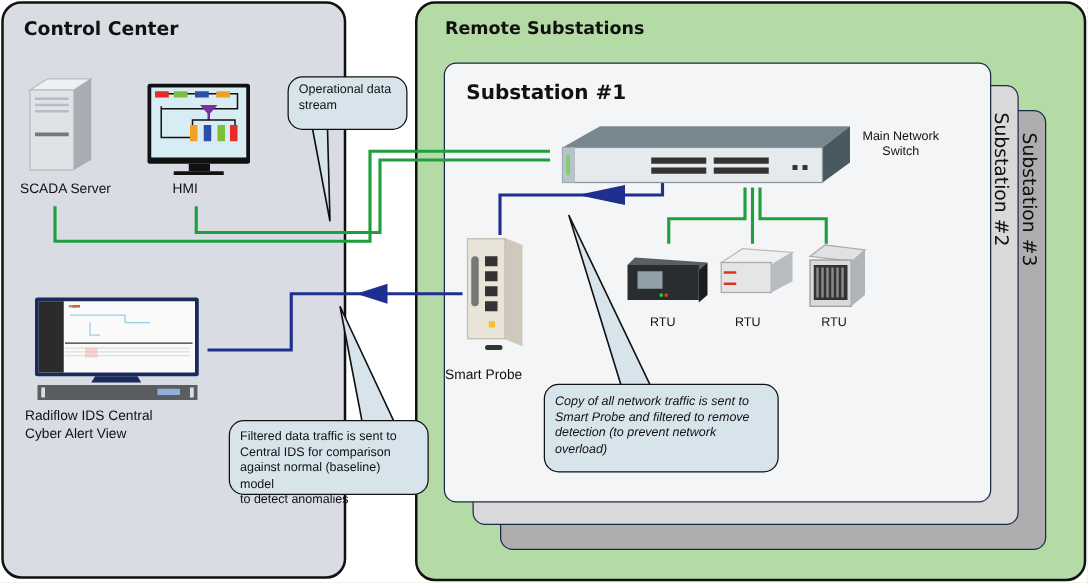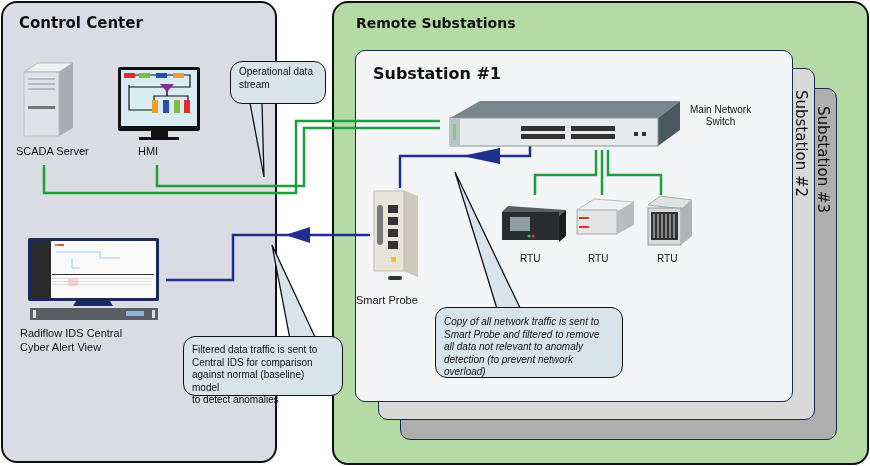--- a/index.html
+++ b/index.html
@@ -176,21 +176,20 @@
 <div class="abs lbl" style="left:588px;top:253px;width:34px;font-size:10px;">RTU</div>
 <div class="abs lbl" style="left:657px;top:253px;width:34px;font-size:10px;">RTU</div>
 
 <div class="abs callout" style="left:230px;top:61px;width:96px;height:43px;">
   <div>Operational data</div>
   <div>stream</div>
 </div>
 <div class="abs callout" style="left:435px;top:307px;width:188px;height:71px;padding-top:8px;font-style:italic;">
   <div>Copy of all network traffic is sent to</div>
   <div>Smart Probe and filtered to remove</div>
-  <div>all data not relevant to anomaly</div>
   <div>detection (to prevent network overload)</div>
 </div>
 <div class="abs callout" style="left:183px;top:336px;width:160px;height:60px;padding-top:7px;">
   <div>Filtered data traffic is sent to</div>
   <div>Central IDS for comparison</div>
   <div>against normal (baseline) model</div>
   <div>to detect anomalies</div>
 </div>
 
 </body></html>

